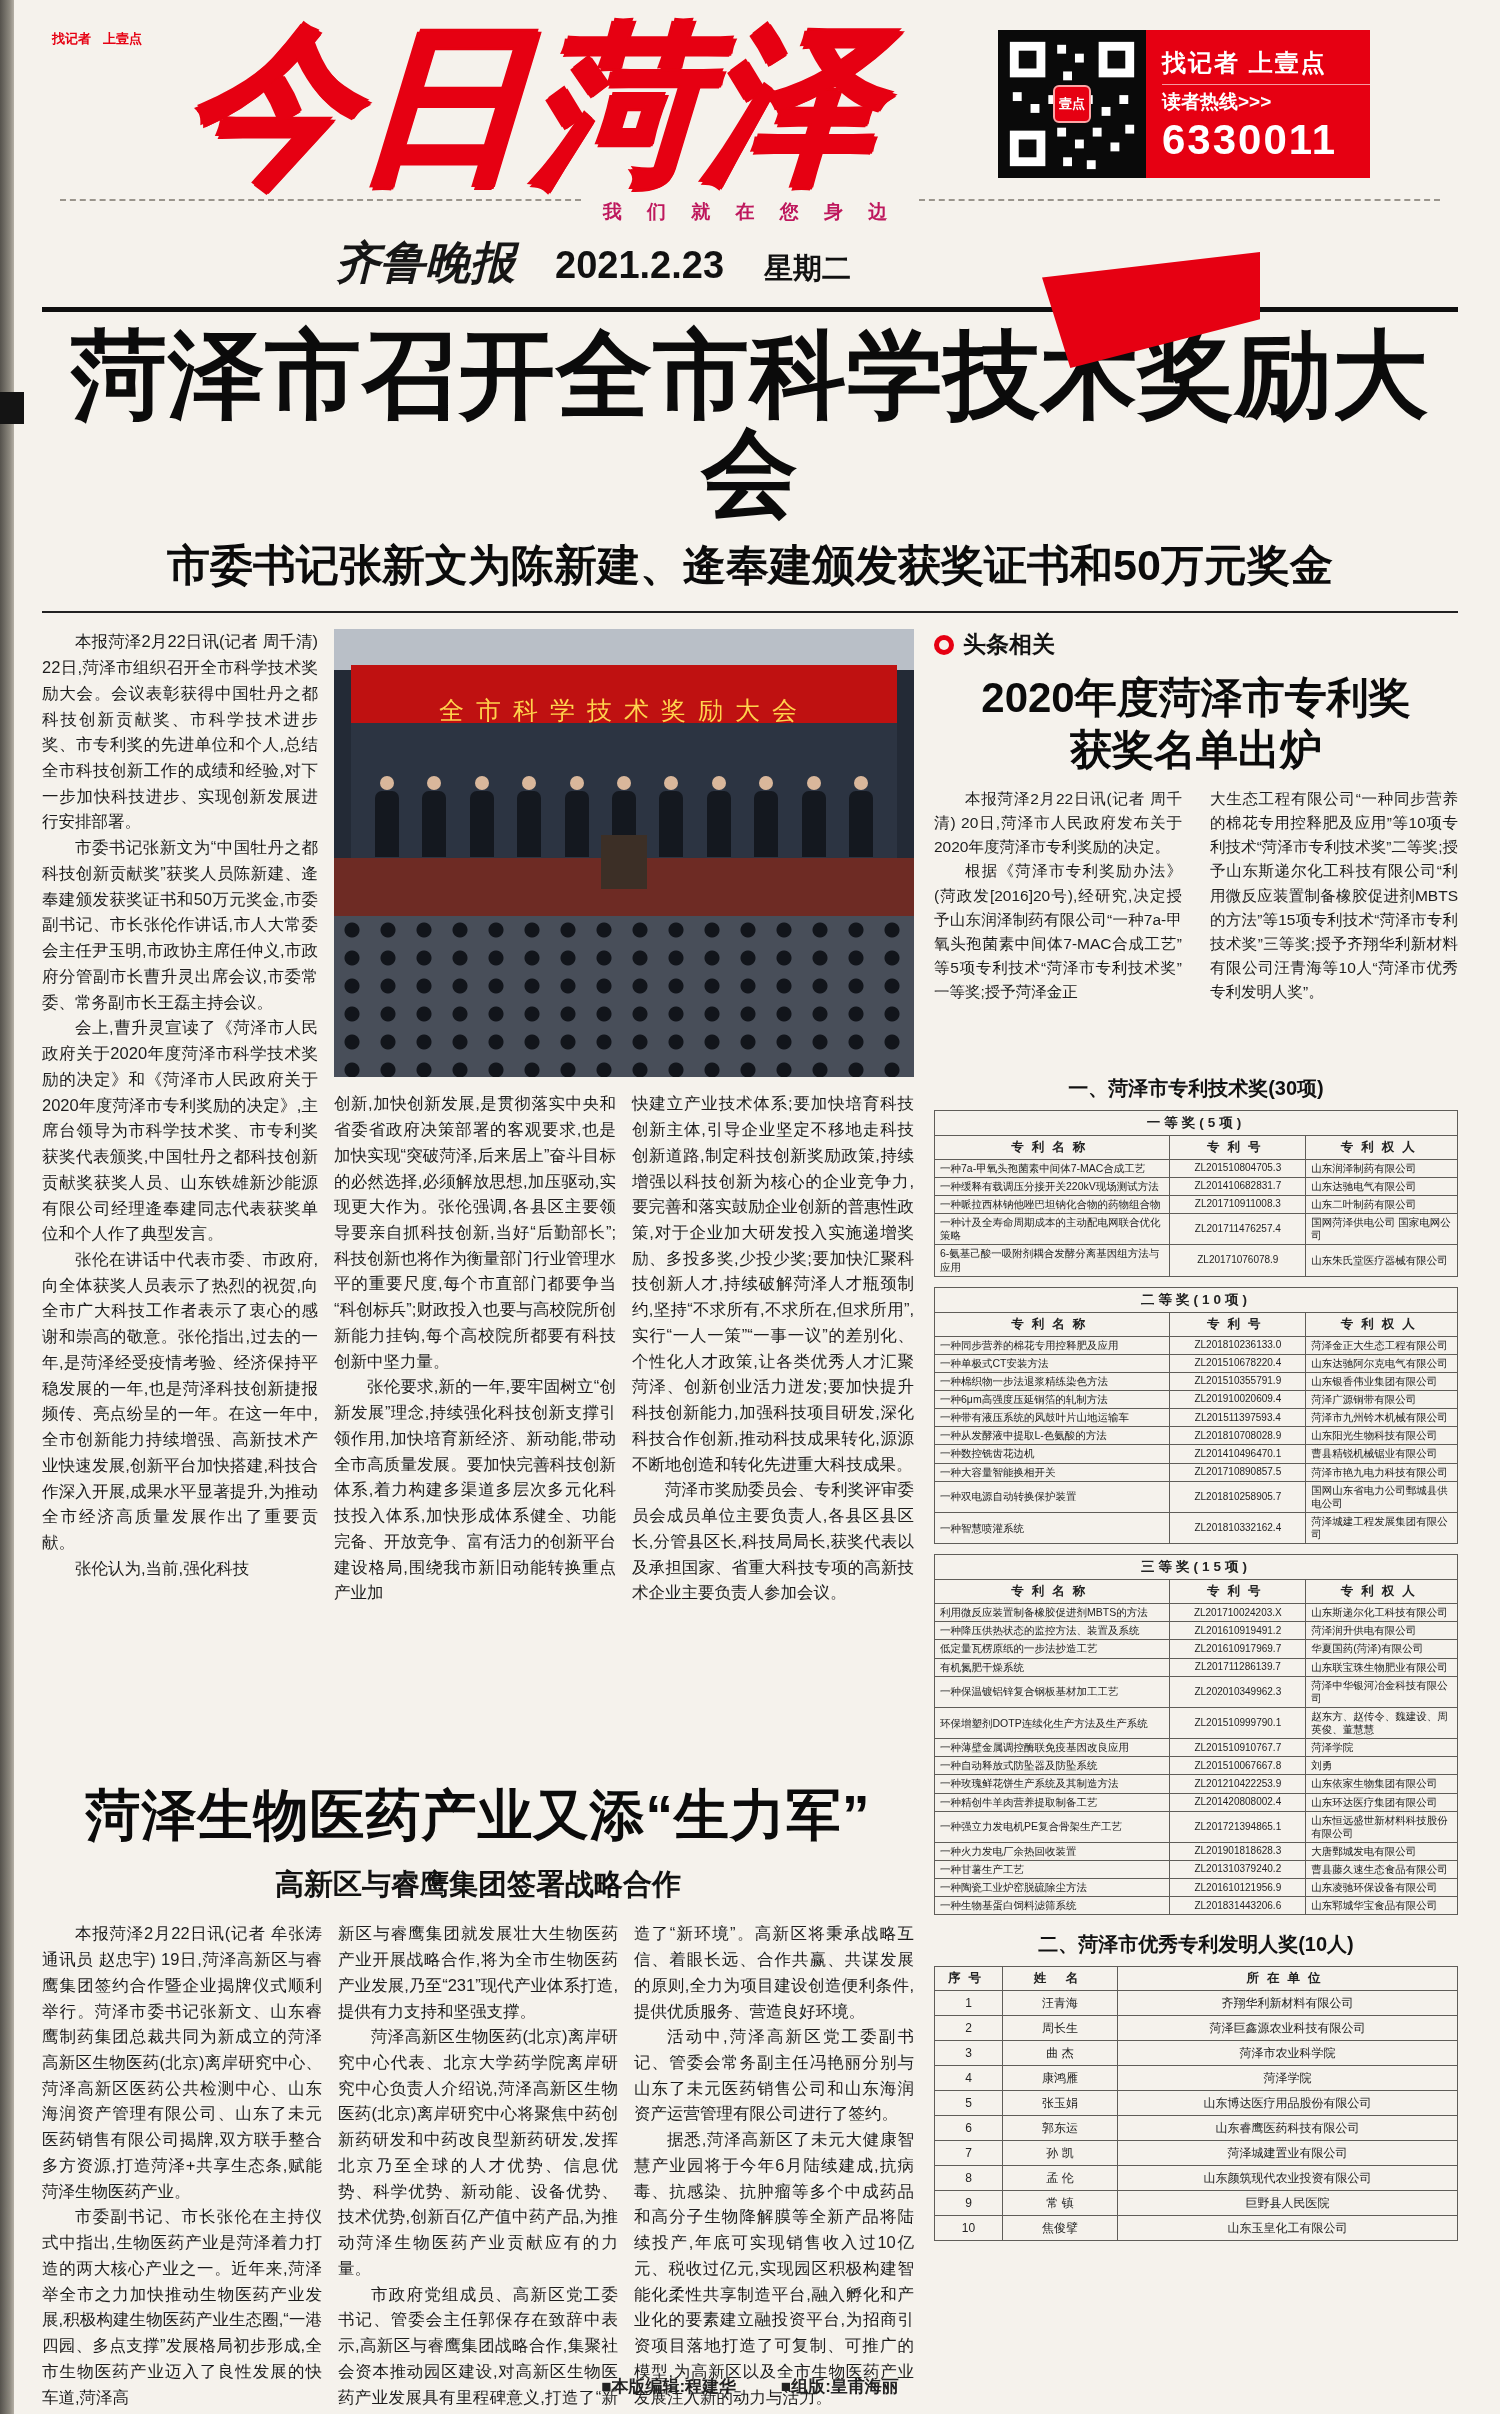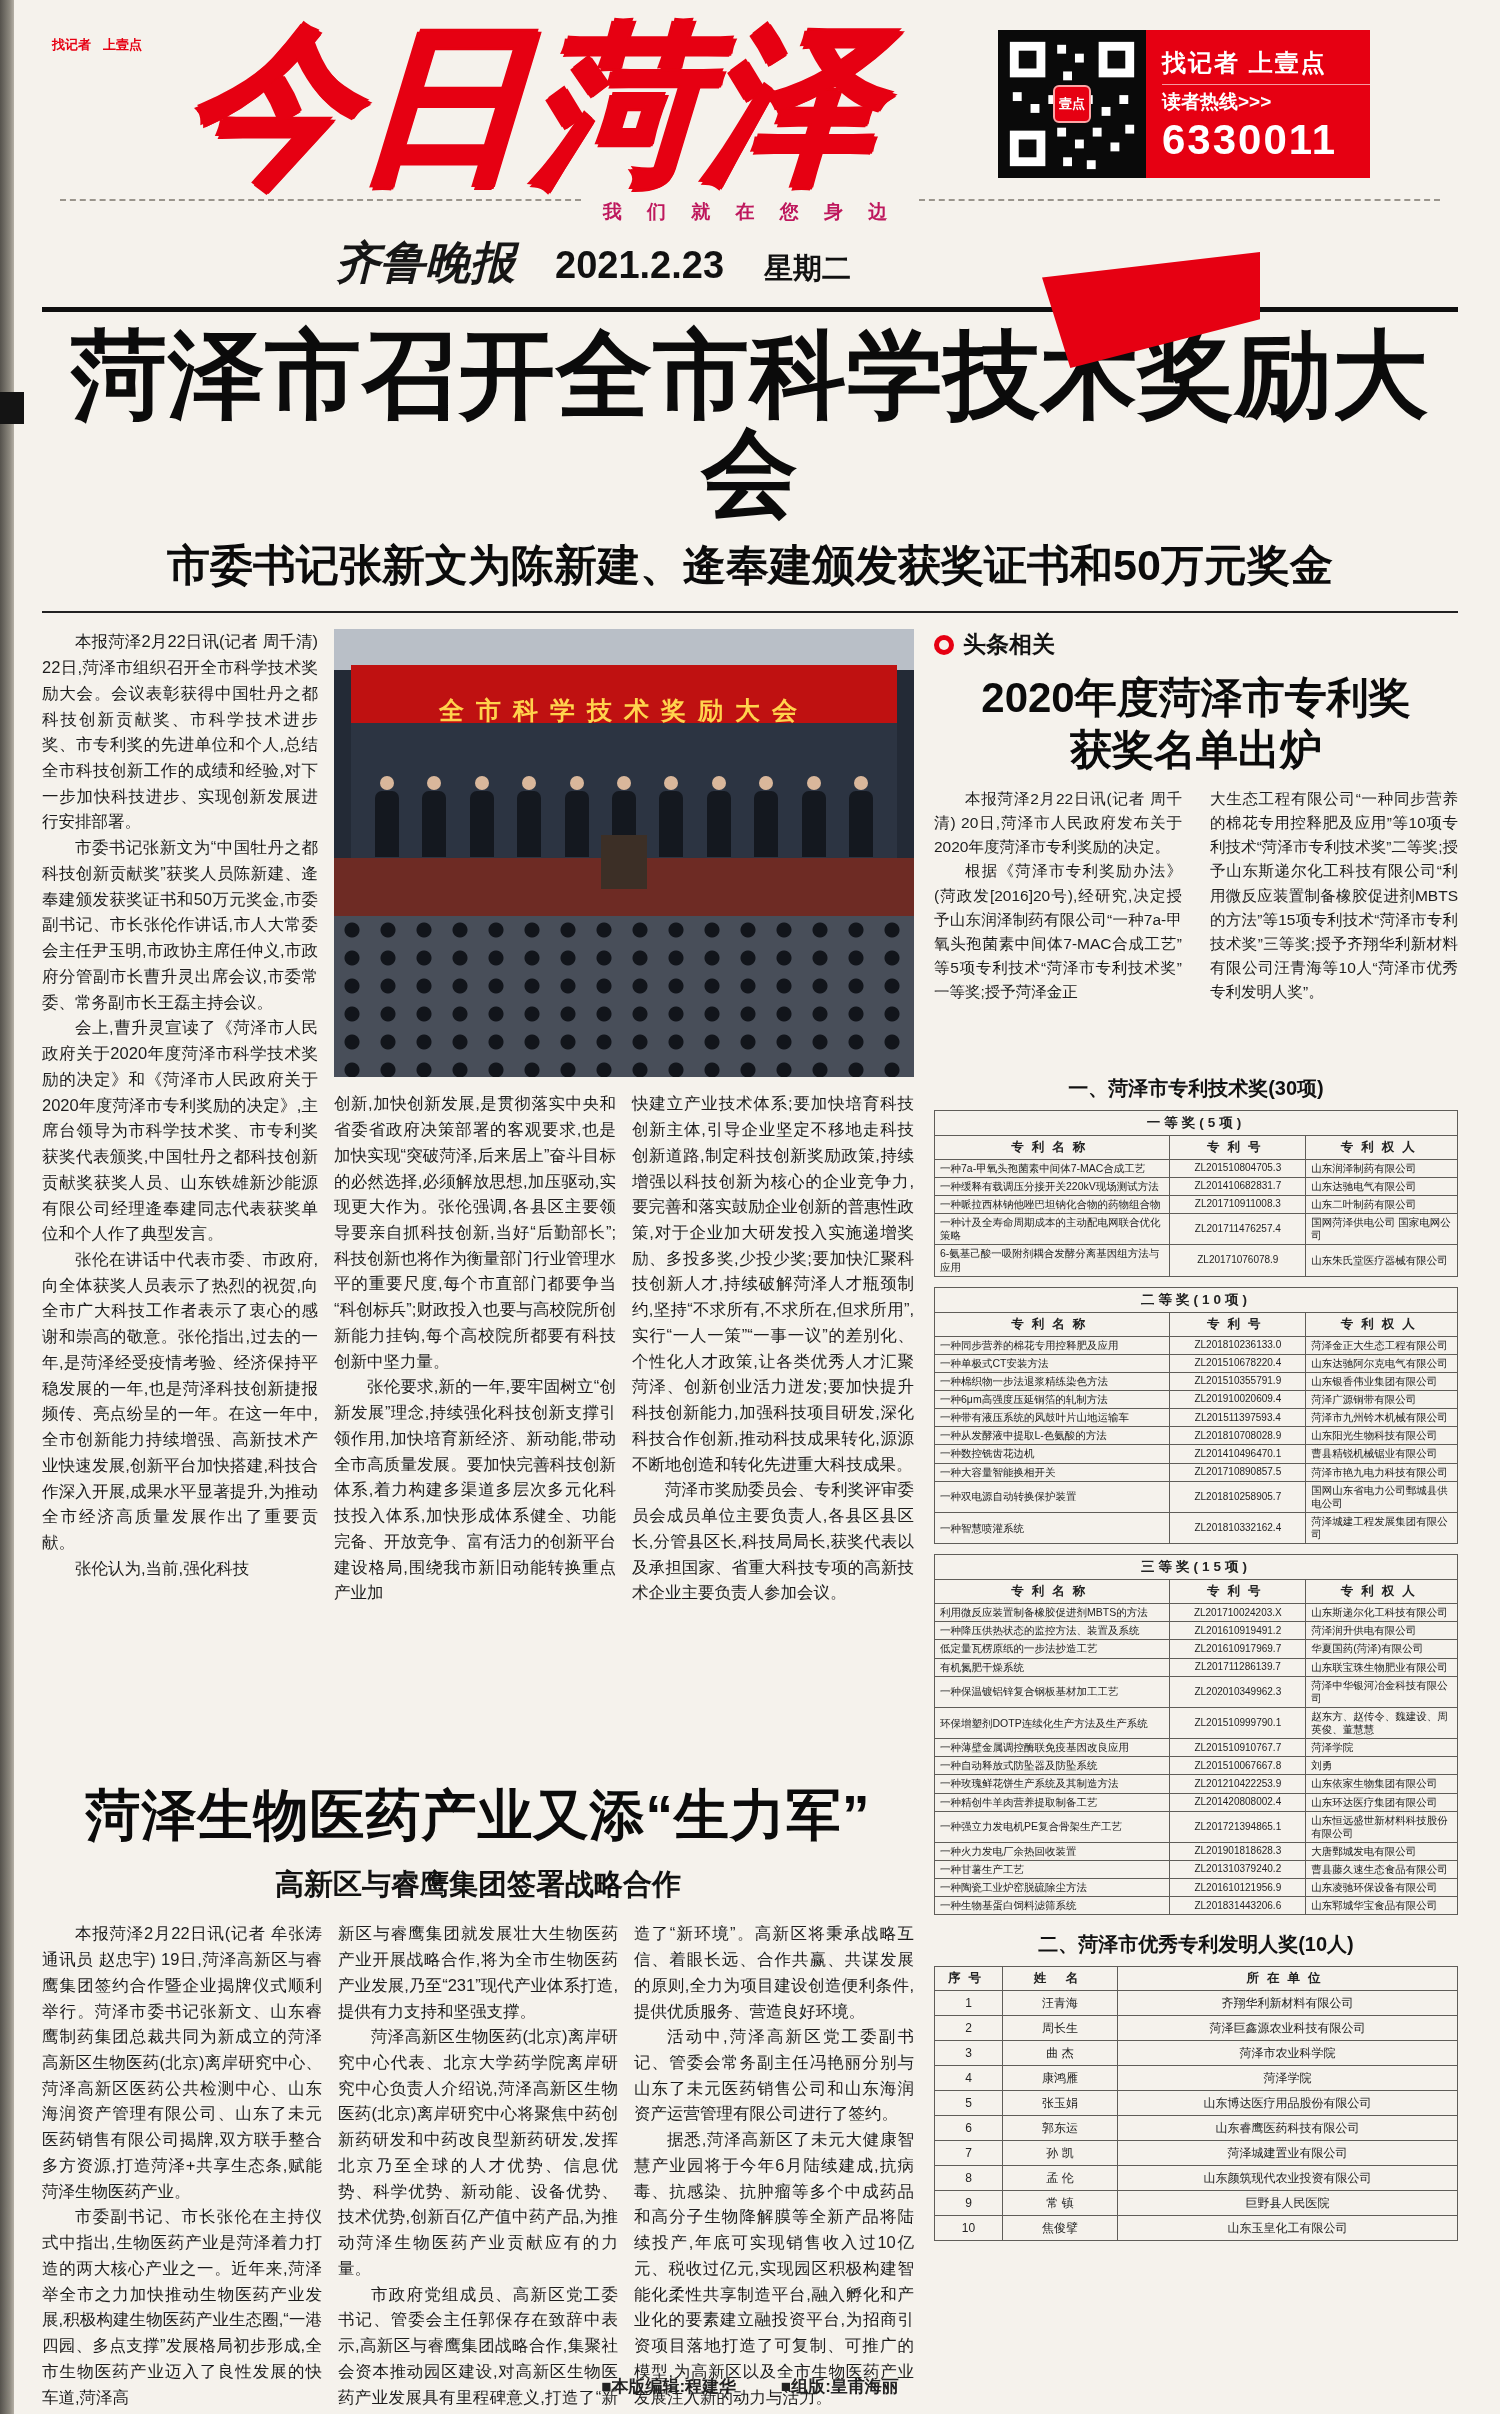--- a/index.html
+++ b/index.html
@@ -7,21 +7,21 @@
     position:relative; width:1500px; height:2414px; overflow:hidden;
     background:#f5f2ec; color:#1c1c1c;
     font-family:"Liberation Sans","DejaVu Sans",sans-serif;
   }
   .edge-strip { position:absolute; left:0; top:0; bottom:0; width:14px;
     background:linear-gradient(90deg,#55524c,#8d897f 70%,#b5b0a6); }
   .reg-mark { position:absolute; left:0; top:392px; width:24px; height:32px; background:#141414; }
 
   
   .masthead { position:relative; padding-top:22px; }
-  .corner { position:absolute; left:52px; top:36px; display:flex; gap:12px;
+  .corner { position:absolute; left:52px; top:30px; display:flex; gap:12px;
     color:#e60012; font-size:13px; font-weight:bold; }
   .brand-row { display:flex; align-items:flex-start; justify-content:space-between;
     padding:0 130px 0 185px; }
   .brand { margin:0; font-size:170px; line-height:0.98; color:#e60012; font-weight:900;
     font-style:italic; letter-spacing:4px; transform:skewX(-3deg);
     text-shadow:3px 0 0 #e60012,-3px 0 0 #e60012,0 3px 0 #e60012,0 -3px 0 #e60012,2px 2px 0 #e60012; }
   .qr-block { display:flex; margin-top:8px; width:372px; height:148px; }
   .qr { position:relative; width:148px; height:148px; background:#0a0a0a; flex-shrink:0; }
   .qr svg { width:100%; height:100%; display:block; }
   .qr-badge { position:absolute; left:50%; top:50%; transform:translate(-50%,-50%);
@@ -63,21 +63,21 @@
   .col1 { width:276px; flex-shrink:0; }
   .right-part { flex:1; display:flex; flex-direction:column; gap:14px; }
   .below { display:flex; gap:16px; flex:1; overflow:hidden; }
   .below .col { flex:1; }
 
   
   .photo { position:relative; margin:0; height:448px; background:#232a36; overflow:hidden; flex-shrink:0; }
   .ph-ceiling { position:absolute; top:0; left:0; right:0; height:9%; background:#b9bfc7; }
   .ph-banner { position:absolute; top:8%; left:3%; right:3%; height:13%; background:#bf1111;
     display:flex; align-items:center; justify-content:center; }
-  .ph-banner span { color:#ffd34d; font-size:25px; font-weight:700; letter-spacing:12px;margin-top:33px; }
+  .ph-banner span { color:#ffd34d; font-size:25px; font-weight:400; letter-spacing:12px;margin-top:33px; }
   .ph-backdrop { position:absolute; top:21%; left:3%; right:3%; height:30%; background:#2c3442; }
   .ph-stage { position:absolute; top:36%; left:5%; right:5%; display:flex; justify-content:space-around; }
   .person { display:block; width:24px; height:66px; background:#14181f; border-radius:7px 7px 0 0; position:relative; }
   .person::before { content:""; position:absolute; top:-15px; left:5px; width:14px; height:14px;
     border-radius:50%; background:#d9b79b; }
   .ph-floor { position:absolute; top:51%; left:0; right:0; height:13%; background:#6e2b24; }
   .ph-podium { position:absolute; top:46%; left:46%; width:8%; height:12%; background:#3c2f26; }
   .ph-audience { position:absolute; top:64%; left:0; right:0; bottom:0; background-color:#484e59;
     background-image:radial-gradient(circle, #12151b 7px, transparent 8px); background-size:36px 28px; }
 

